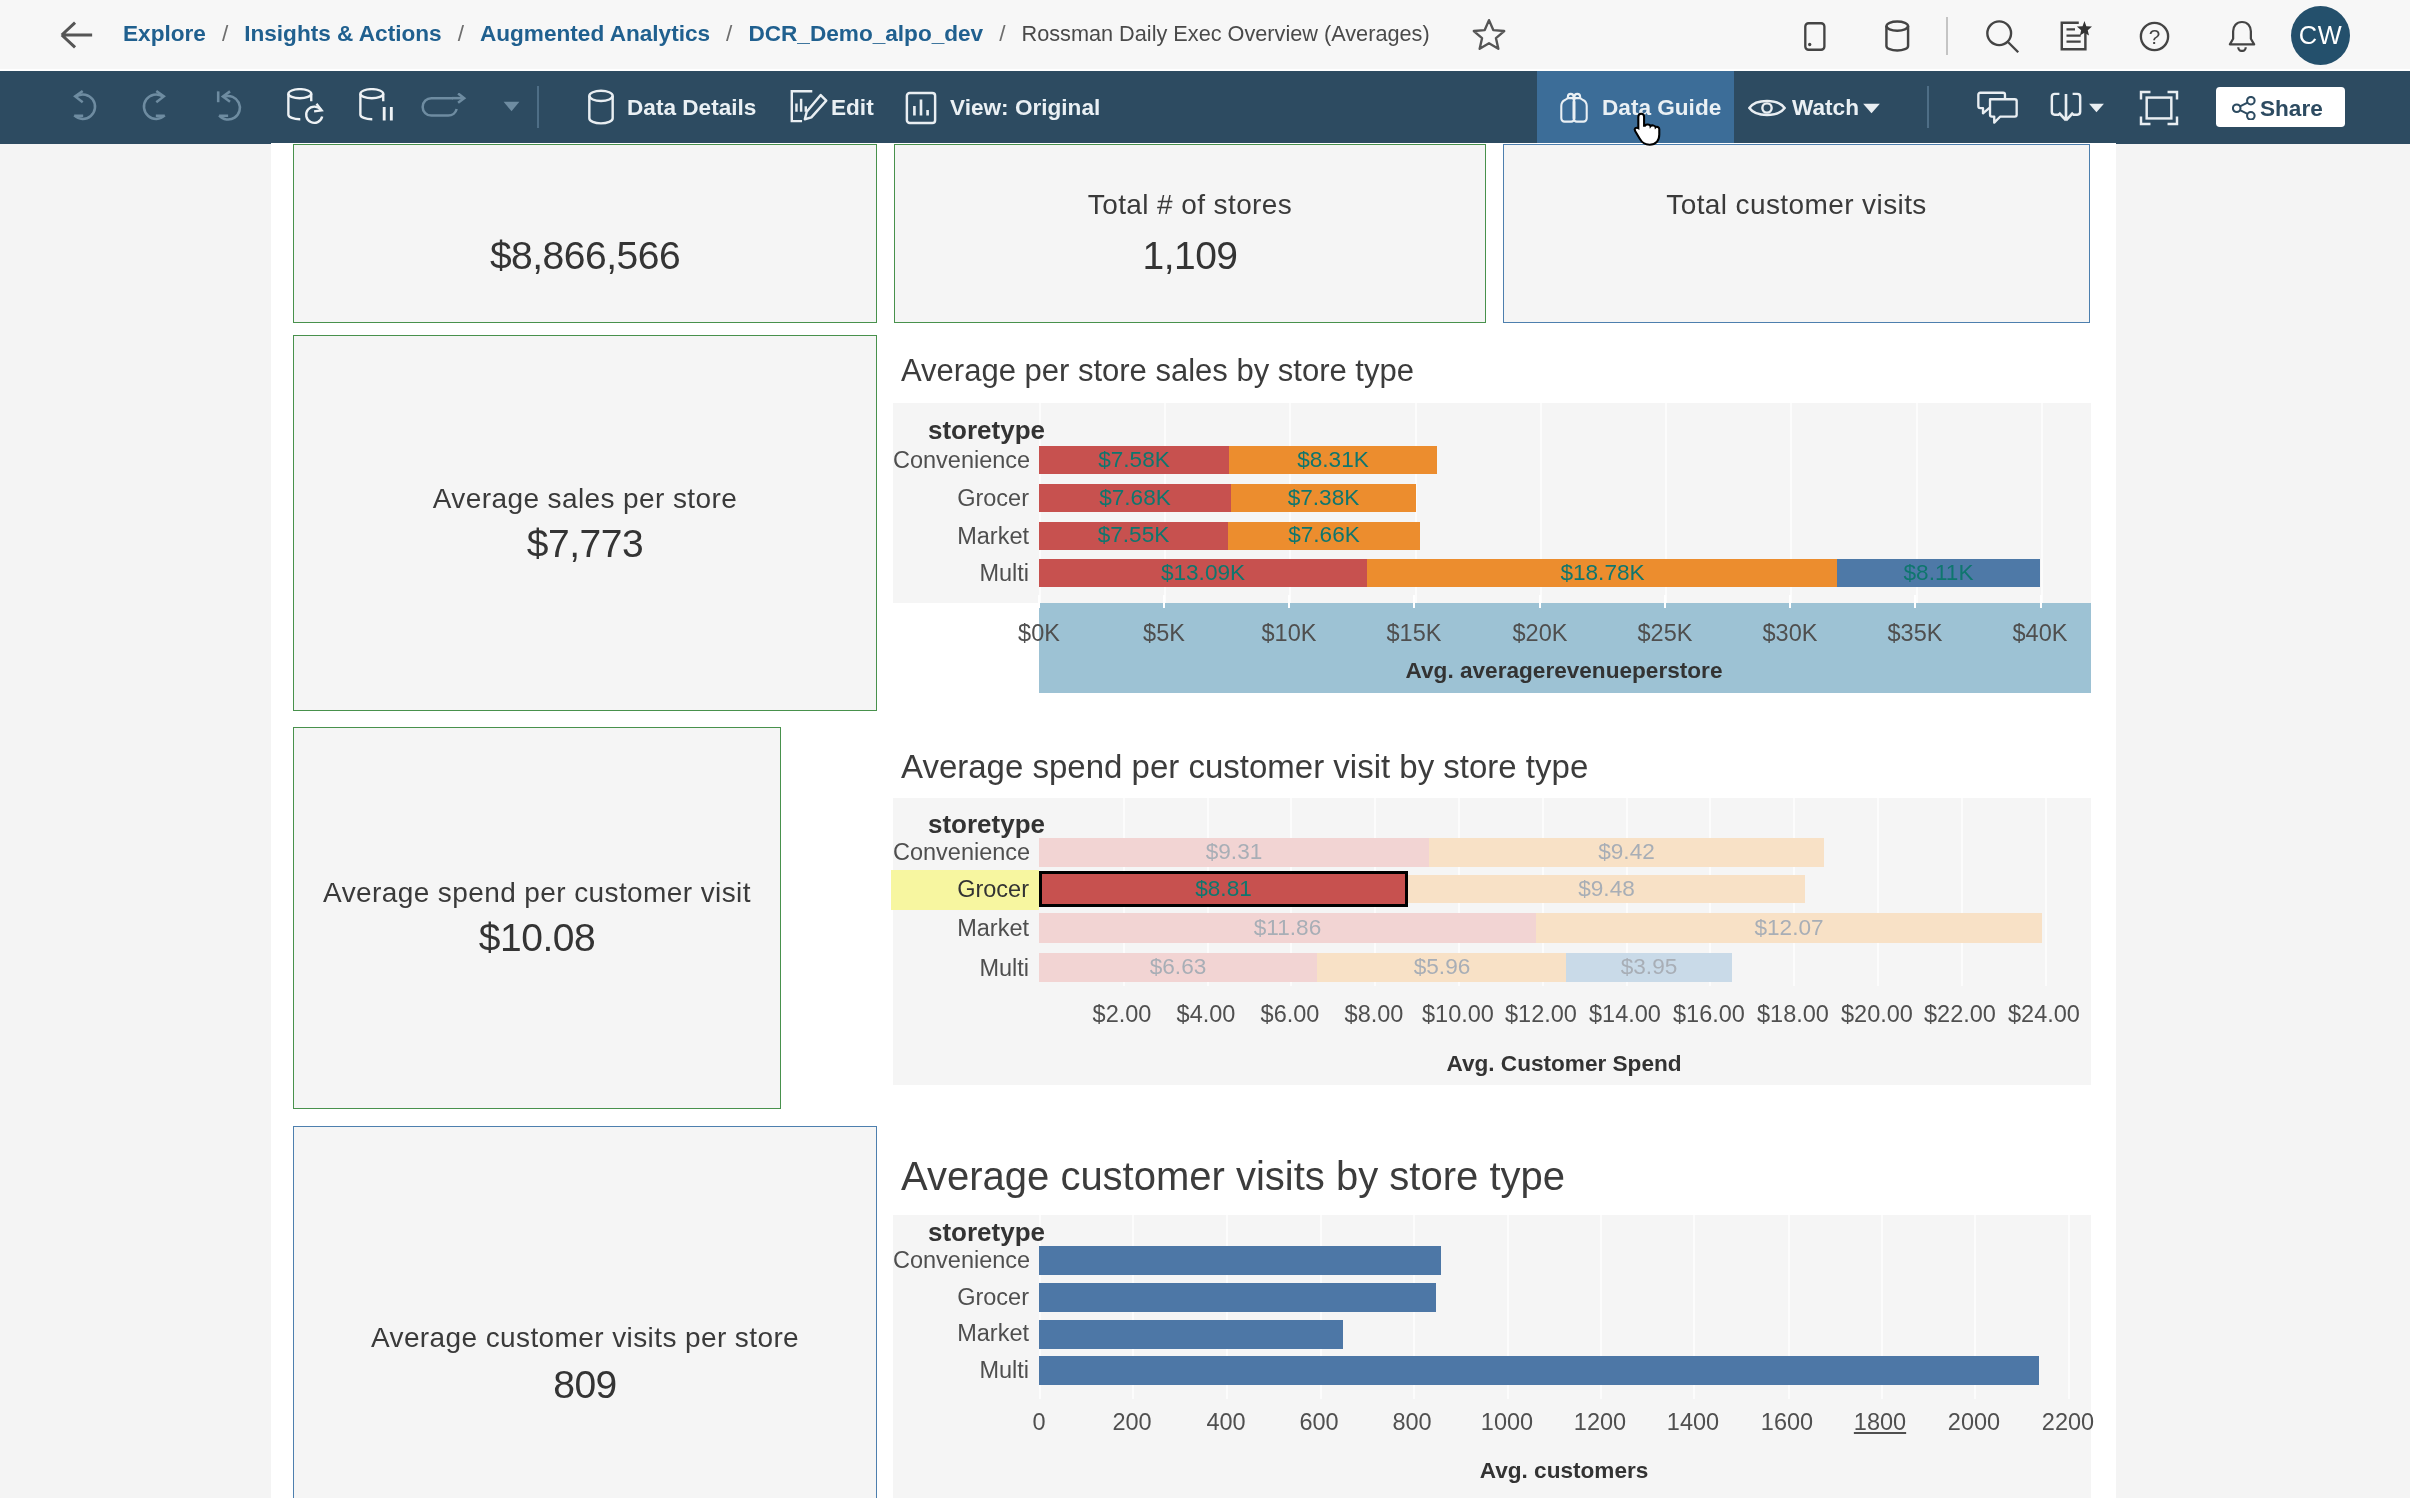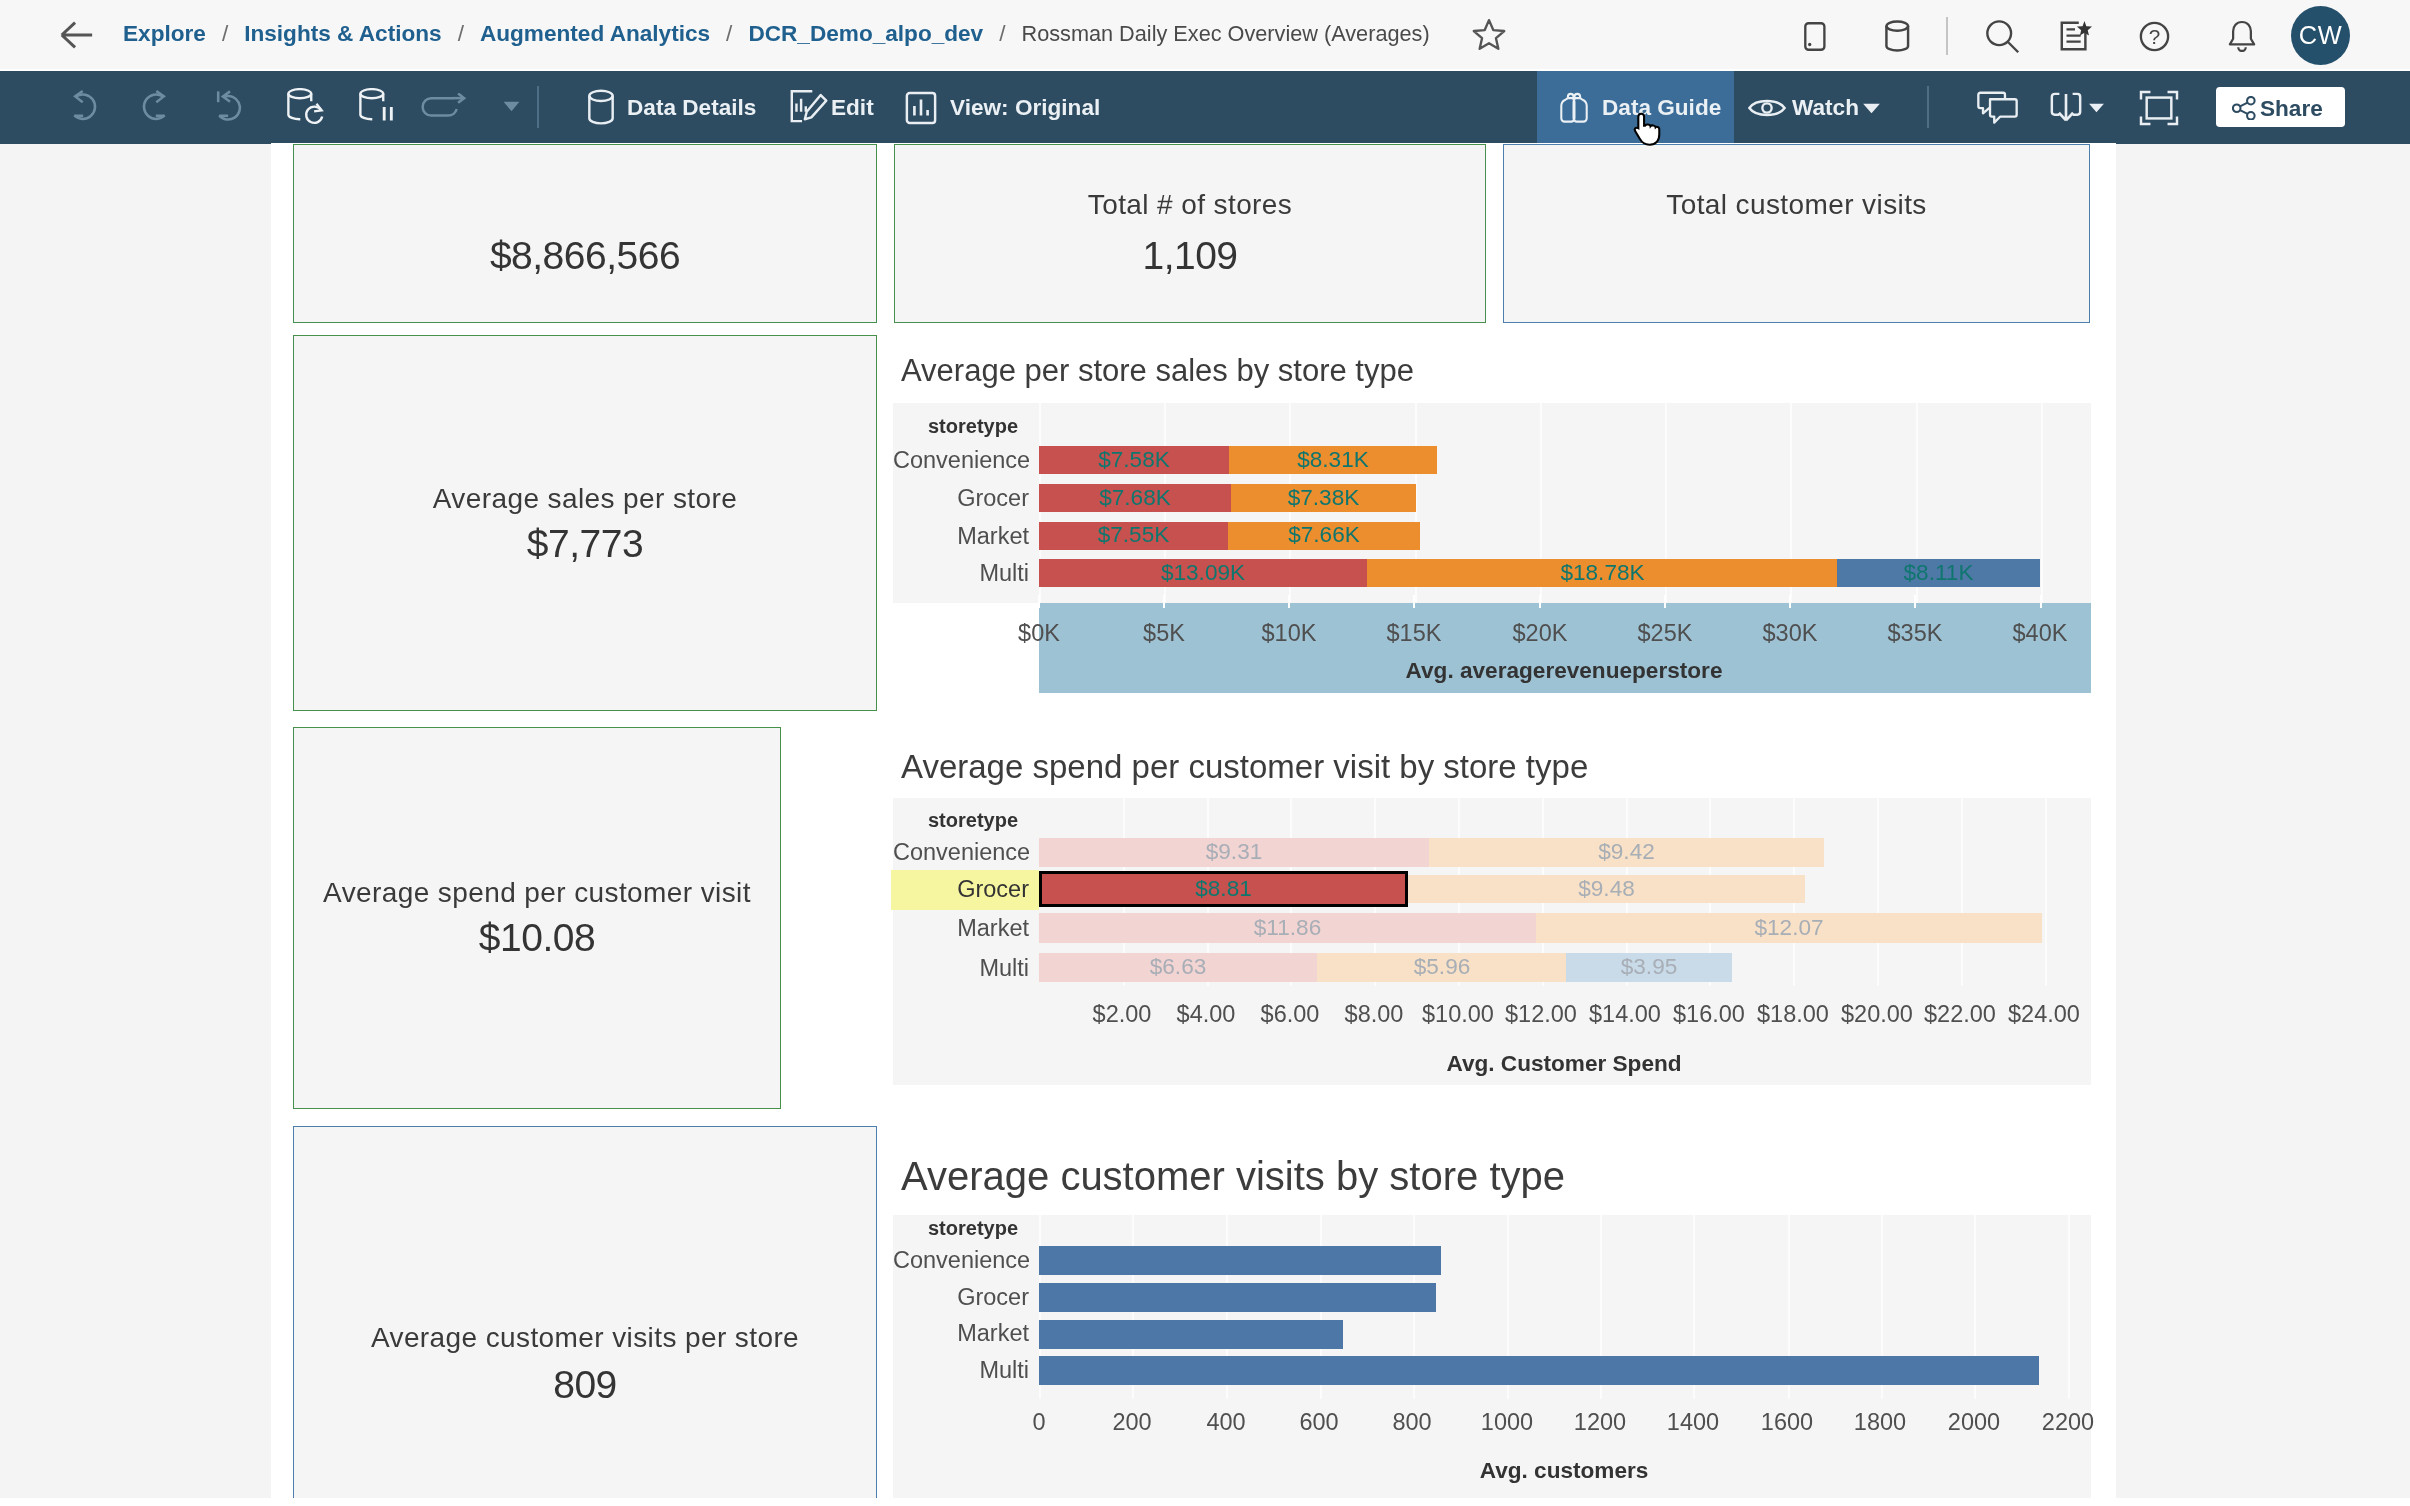--- a/index.html
+++ b/index.html
@@ -19,21 +19,21 @@
   #dash{left:271px;top:143px;width:1845px;height:1363px;background:#ffffff;}
   .card{position:absolute;background:#f5f5f5;box-sizing:border-box;}
   .cardg{border:1.9px solid #48914c;}
   .cardb{border:1.9px solid #4d7fae;}
   .kpilabel{position:absolute;width:100%;text-align:center;color:#3a3a3a;font-size:28px;letter-spacing:0.4px;}
   .kpival{position:absolute;width:100%;text-align:center;color:#343434;font-size:39px;letter-spacing:-0.5px;line-height:44px;}
   .ctitle{position:absolute;color:#3c3c3c;}
   .panel{position:absolute;background:#f5f5f5;}
   .grid{position:absolute;width:1.9px;background:#fcfcfc;}
   .rowlab{position:absolute;text-align:right;color:#4f4f4f;font-size:23.5px;line-height:24.5px;}
-  .stype{position:absolute;color:#333;font-weight:bold;font-size:20px;}
+  .stype{position:absolute;color:#333;font-weight:bold;font-size:26px;}
   .bar{position:absolute;}
   .blab{position:absolute;text-align:center;font-size:22.6px;color:#0f766e;line-height:22.6px;}
   .tick{position:absolute;transform:translateX(-50%);font-size:23.5px;color:#4f4f4f;white-space:nowrap;}
   .atitle{position:absolute;transform:translateX(-50%);font-weight:bold;font-size:22.6px;color:#333;white-space:nowrap;}
   .fadelab{color:#a8aeb6;}
 </style>
 </head>
 <body>
 <div id="page">
   <div id="topbar" class="abs">
@@ -338,19 +338,19 @@
   </div>
   <div class="tick" style="left:1039px;top:1409px;">0</div>
   <div class="tick" style="left:1132px;top:1409px;">200</div>
   <div class="tick" style="left:1226px;top:1409px;">400</div>
   <div class="tick" style="left:1319px;top:1409px;">600</div>
   <div class="tick" style="left:1412px;top:1409px;">800</div>
   <div class="tick" style="left:1507px;top:1409px;">1000</div>
   <div class="tick" style="left:1600px;top:1409px;">1200</div>
   <div class="tick" style="left:1693px;top:1409px;">1400</div>
   <div class="tick" style="left:1787px;top:1409px;">1600</div>
-  <div class="tick" style="left:1880px;top:1409px;">1800</div>
+  <div class="tick" style="left:1880px;top:1409px;text-decoration:underline;">1800</div>
   <div class="tick" style="left:1974px;top:1409px;">2000</div>
   <div class="tick" style="left:2068px;top:1409px;">2200</div>
   <div class="atitle" style="left:1564px;top:1458px;">Avg. customers</div>
   <div class="abs" style="left:0;top:1498px;width:2411px;height:8.5px;background:#fff;z-index:60;"></div>
 </div>
 
 
 </body></html>

